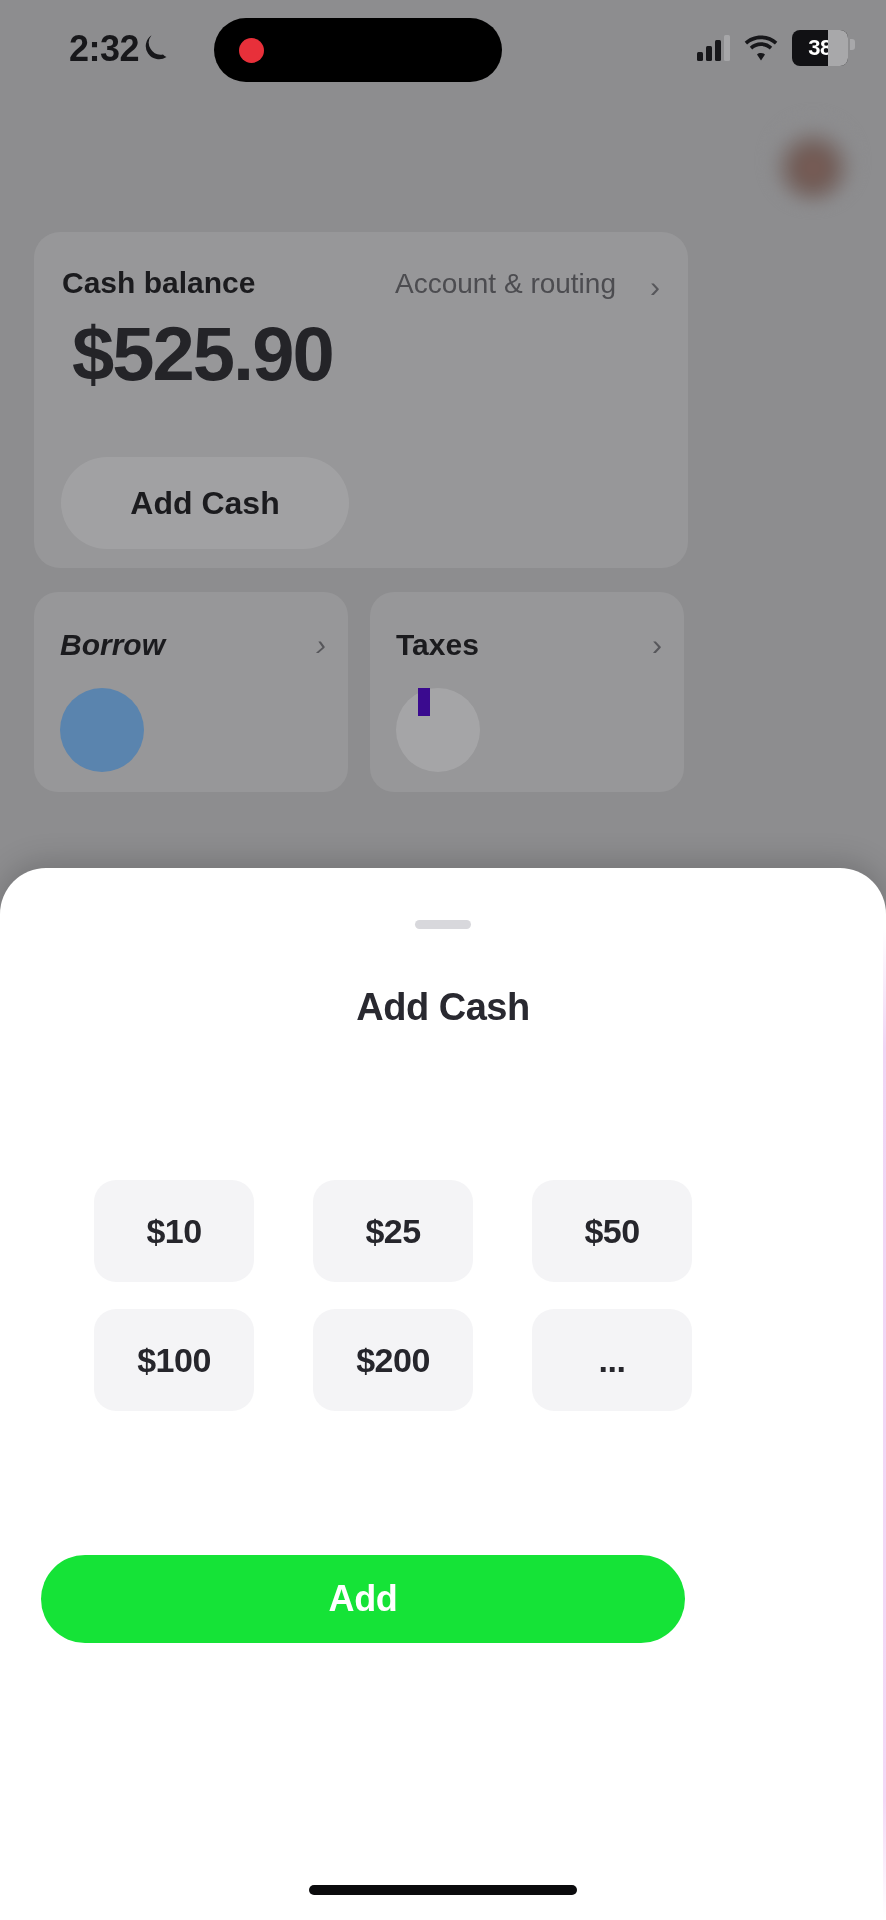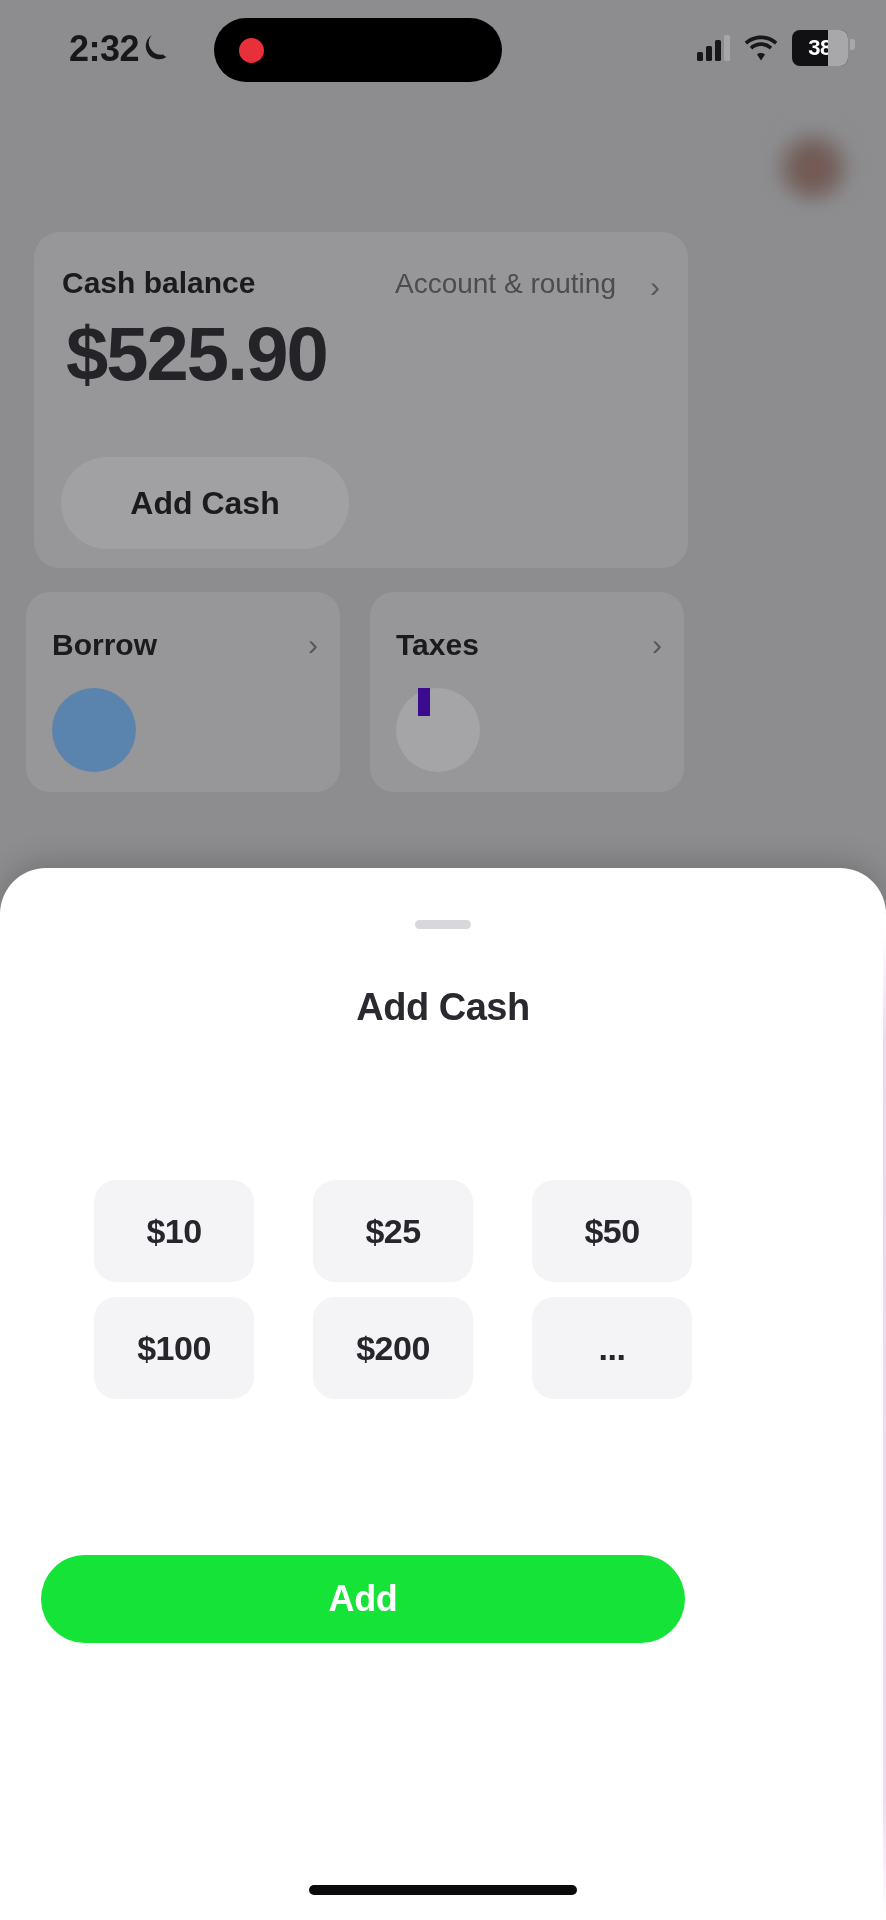--- a/index.html
+++ b/index.html
@@ -99,39 +99,39 @@
   }
   #acct-routing {
     position:absolute; right:72px; top:36px;
     font-size:28px; color:#4c4c50;
   }
   #acct-chev {
     position:absolute; right:28px; top:38px;
     font-size:30px; color:#57575b;
   }
   #bal-amount {
-    position:absolute; left:32px; top:78px;
+    position:absolute; left:38px; top:78px;
     font-size:76px; font-weight:700; color:#242428;
     letter-spacing:-2px;
   }
   .pill-btn {
     position:absolute; top:225px; height:92px;
     border-radius:46px; background:rgba(255,255,255,0.10);
     display:flex; align-items:center; justify-content:center;
     font-size:32px; font-weight:700; color:#1b1b1e;
   }
   #btn-add-cash { left:27px; width:288px; }
   #btn-cash-out { left:343px; width:288px; }
 
   
   .mini-card {
     position:absolute; top:592px; height:200px;
     border-radius:24px; background:rgba(255,255,255,0.09);
   }
-  #card-borrow { left:26px; width:314px; }
+  #card-borrow { left:34px; width:314px;font-style:italic; }
   #card-taxes  { left:370px; width:314px; }
   .mini-title {
     position:absolute; left:26px; top:36px;
     font-size:30px; font-weight:700; color:#1b1b1e;
   }
   .mini-chev {
     position:absolute; right:22px; top:36px;
     font-size:30px; color:#57575b;
   }
   #borrow-icon {
@@ -172,21 +172,21 @@
     font-size:38px; font-weight:700; color:#292930;
     letter-spacing:-0.5px;
   }
 
   
   #amount-grid {
     position:absolute; left:94px; top:1180px;
     width:698px;
     display:grid;
     grid-template-columns:repeat(3, 160px);
-    gap:15px 59px;
+    gap:27px 59px;
   }
   .amount-chip {
     height:102px; border-radius:22px;
     background:#f4f4f6;
     display:flex; align-items:center; justify-content:center;
     font-size:34px; font-weight:700; color:#26262c;
     letter-spacing:-0.5px;
   }
 
   

